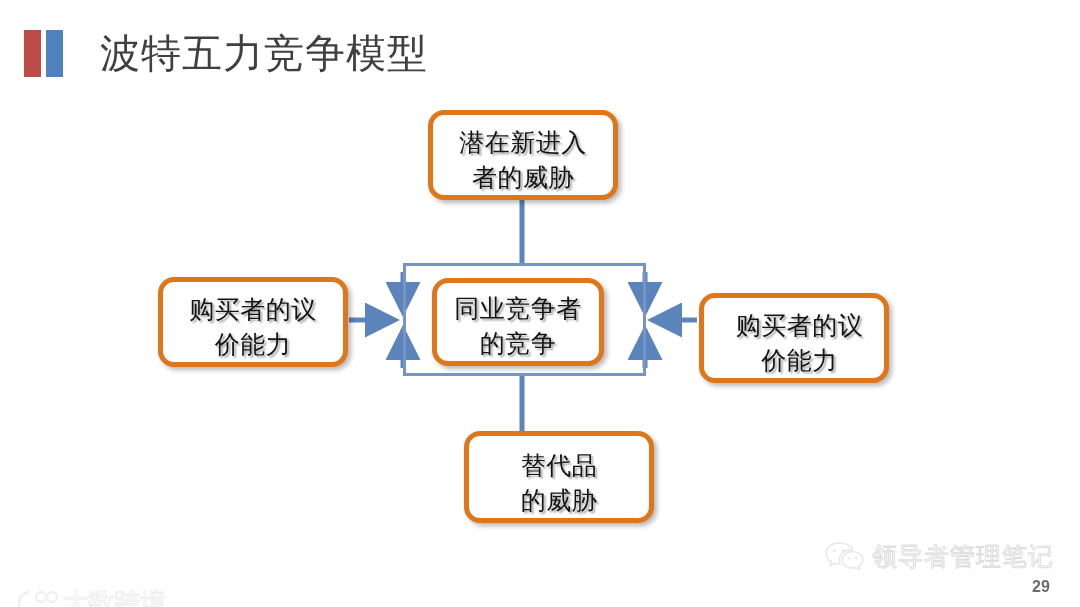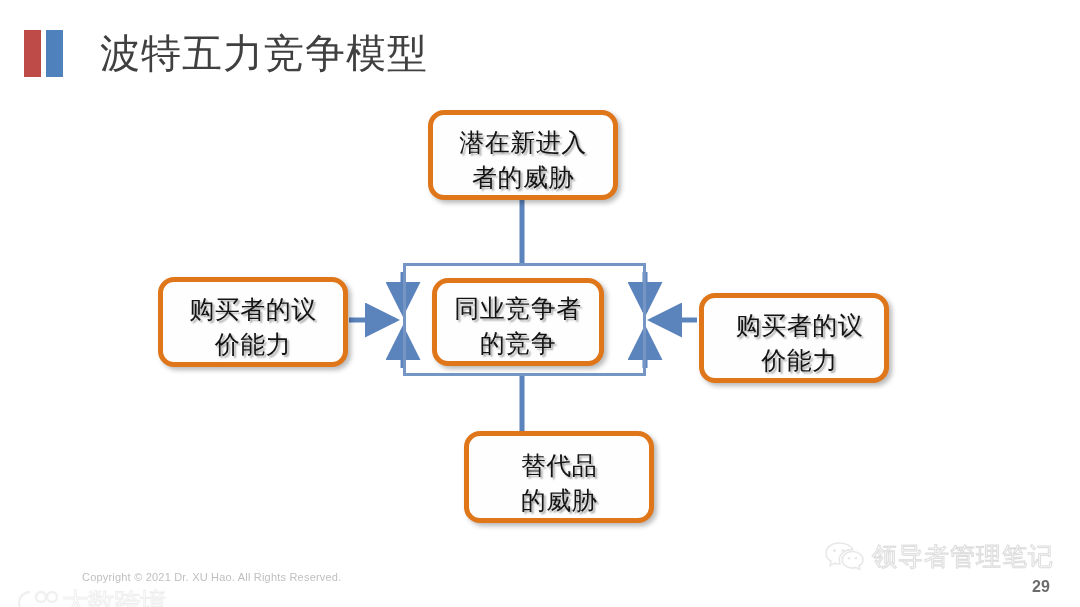--- a/index.html
+++ b/index.html
@@ -237,21 +237,20 @@
 
   <div id="watermark-left">
     <svg width="44" height="30" viewBox="0 0 44 30">
       <path d="M16 4 a11 11 0 1 0 0 22 a11 11 0 0 0 8-3.5" fill="none" stroke="#cfcfcf" stroke-width="2.5"></path>
       <circle cx="27" cy="9" r="5" fill="none" stroke="#cfcfcf" stroke-width="2.5"></circle>
       <circle cx="38" cy="9" r="5" fill="none" stroke="#cfcfcf" stroke-width="2.5"></circle>
     </svg>
     <span class="wm-cn">大数跨境</span>
   </div>
 
-  <div id="copyright">Copyright © 2021 Dr. XU Hao. All Rights Reserved.</div>
 
   <div id="wechat-badge">
     <svg width="40" height="34" viewBox="0 0 40 34">
       <path d="M15 3 C7 3 2 8 2 13.5 C2 16.8 4 19.6 7 21.3 L6 25.5 L10.5 23.3 C12 23.7 13.5 23.9 15 23.9 C15.4 23.9 15.8 23.9 16.2 23.8 C15.6 22.5 15.3 21.1 15.3 19.6 C15.3 14 20.8 9.6 27.5 9.6 C27.9 9.6 28.3 9.6 28.7 9.7 C27.5 5.8 21.9 3 15 3 Z" fill="none" stroke="#e4e4e4" stroke-width="1.6"></path>
       <circle cx="10.5" cy="10.5" r="1.5" fill="#e4e4e4"></circle>
       <circle cx="19" cy="10.5" r="1.5" fill="#e4e4e4"></circle>
       <path d="M28.5 11.5 C22.8 11.5 18.2 15.2 18.2 19.8 C18.2 24.4 22.8 28.1 28.5 28.1 C29.7 28.1 30.9 27.9 32 27.6 L35.8 29.4 L35 26 C37.4 24.5 39 22.3 39 19.8 C39 15.2 34.2 11.5 28.5 11.5 Z" fill="none" stroke="#e4e4e4" stroke-width="1.6"></path>
       <circle cx="25" cy="18.2" r="1.25" fill="#e4e4e4"></circle>
       <circle cx="32" cy="18.2" r="1.25" fill="#e4e4e4"></circle>
     </svg>

